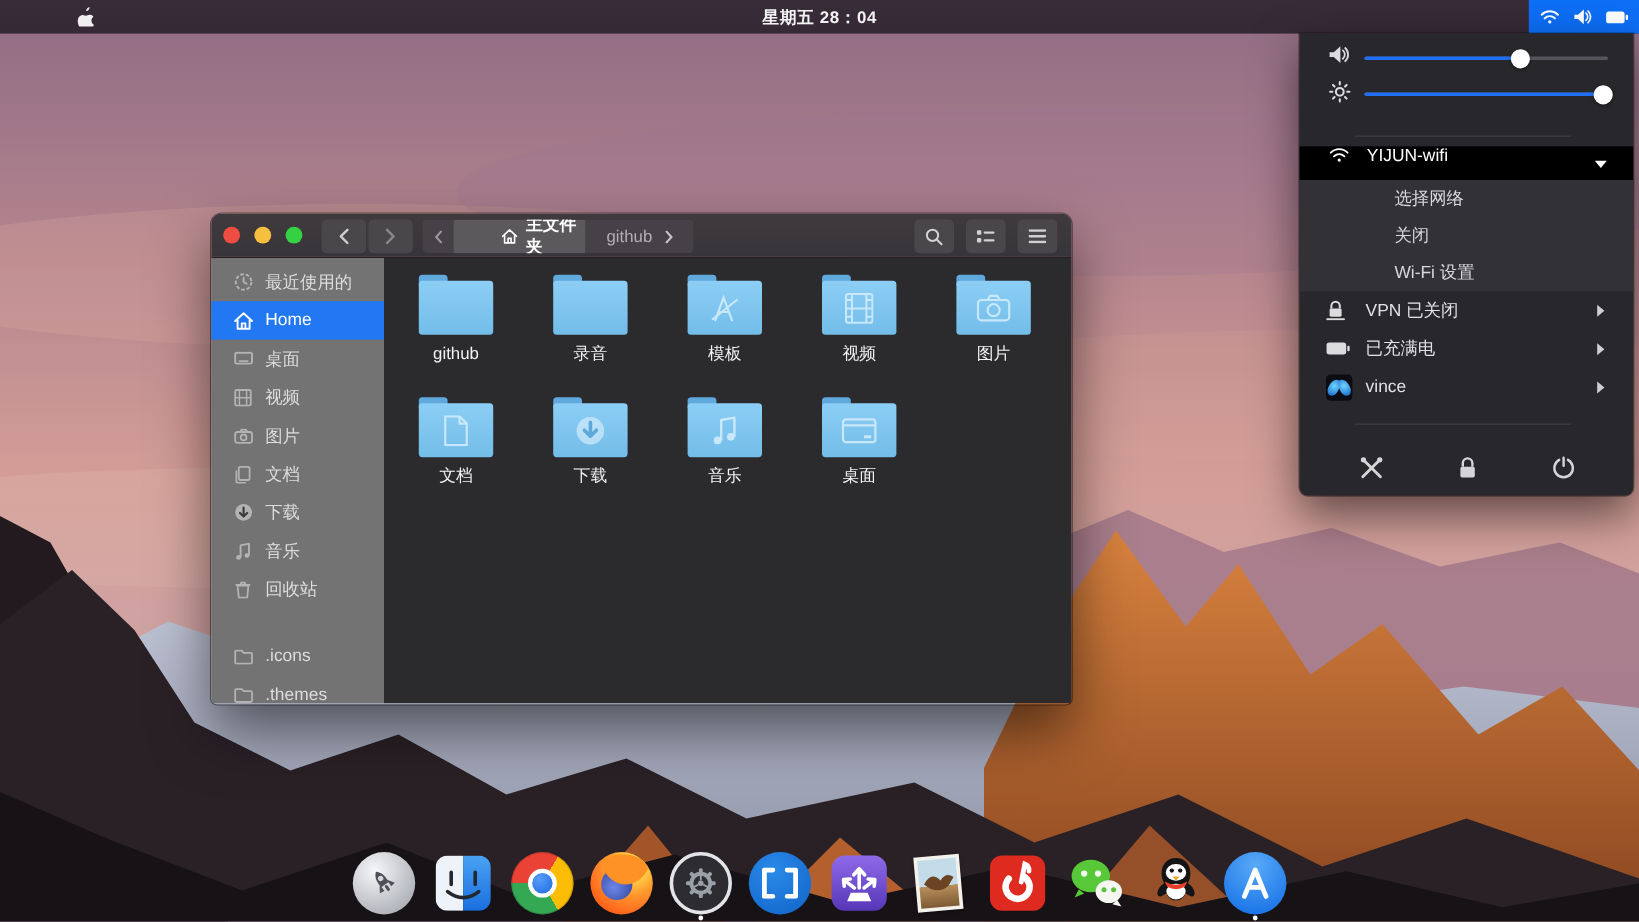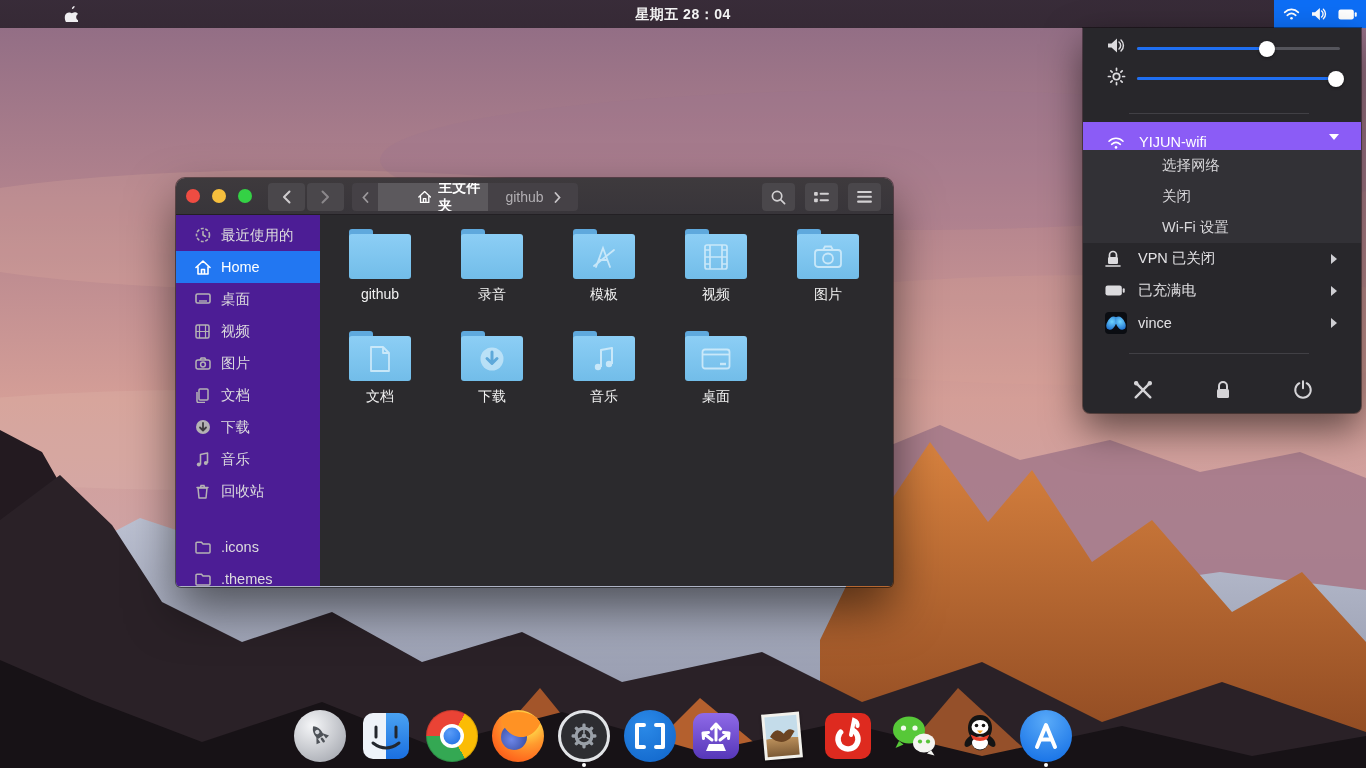--- a/index.html
+++ b/index.html
@@ -38,21 +38,21 @@
     border-radius:4px; overflow:hidden; }
   .crumb-seg { display:flex; align-items:center; justify-content:center; }
   .crumb-chev { width:26px; background:#454146; }
   .crumb-home { width:110px; background:#5c595d; gap:7px; color:#fff; font-weight:bold; font-size:14px;padding-left:40px; }
   .crumb-cur { width:90px; background:#454146; color:#b2afb3; font-size:14px; gap:10px; }
   .toolbtn { position:absolute; top:5px; width:33px; height:28px; background:#4a474b;
     border-radius:4px; display:flex; align-items:center; justify-content:center; }
   .toolbtn.search { left:586px; } .toolbtn.view { left:629px; } .toolbtn.menu { left:672px; }
 
   .win-body { display:flex; height:371px; }
-  .sidebar { width:144px; background:#4c1d95; padding-top:4px; flex:none; }
+  .sidebar { width:144px; background:#737373; padding-top:4px; flex:none; }
   .sb-item { height:32px; display:flex; align-items:center; gap:10px; padding-left:18px;
     color:#dddcde; font-size:14.5px; }
   .sb-item .ic { width:17px; display:flex; justify-content:center; }
   .sb-item.active { background:#2277f2; color:#fff; }
   .sb-gap { height:24px; }
   .main { flex:1; background:#2b2a2d; padding:12px 0 0 4px; display:grid;
     grid-template-columns:repeat(5,112px); grid-auto-rows:102px; align-content:start; }
   .folder { display:flex; flex-direction:column; align-items:center; padding-top:2px; }
   .fold-ic { position:relative; width:62px; height:50px; }
   .fold-tab { position:absolute; left:0; top:0; width:24px; height:9px; background:#5fa9dd; border-radius:3px 3px 0 0; }
@@ -65,22 +65,22 @@
     background:#28272b; border-radius:0 0 7px 7px; z-index:50;
     box-shadow:0 16px 38px rgba(0,0,0,.55), 0 0 0 1px rgba(0,0,0,.4); }
   .slider-row { position:absolute; left:0; right:0; height:30px; }
   .slider-row .ric { position:absolute; left:24px; top:4px; }
   .slider-row.vol { top:5px; } .slider-row.bri { top:35px; }
   .track { position:absolute; left:54px; right:21px; top:14px; height:3px; background:#55555c; border-radius:2px; }
   .track .fill { position:absolute; left:0; top:0; bottom:0; background:#1f6ff2; border-radius:2px; }
   .track .handle { position:absolute; top:50%; width:16px; height:16px; background:#fff; border-radius:50%;
     transform:translate(-50%,-50%); box-shadow:0 1px 3px rgba(0,0,0,.5); }
   .mdivider { position:absolute; left:46px; right:52px; height:1px; background:#414045; }
-  .wifi-row { position:absolute; top:94px; left:0; right:0; height:28px; background:#8b5cf6;
-    display:flex; align-items:flex-end; color:#fff; font-size:14.5px; }
+  .wifi-row { position:absolute; top:94px; left:0; right:0; height:28px; background:#000000;
+    display:flex; align-items:flex-start; color:#fff; font-size:14.5px; }
   .wifi-row .ric { margin-left:24px; margin-right:14px; }
   .chev-down { position:absolute; right:22px; top:12px; width:0; height:0;
     border-left:5px solid transparent; border-right:5px solid transparent; border-top:6px solid #fff; }
   .subblock { position:absolute; top:122px; left:0; right:0; height:93px; background:#323136; }
   .submenu-item { height:31px; display:flex; align-items:center; padding-left:55px;
     color:#d8d7da; font-size:14.5px;margin-left:24px; }
   .mrow { position:absolute; left:0; right:0; height:31px; display:flex; align-items:center;
     color:#e2e1e4; font-size:14.5px; }
   .mrow .ric { position:absolute; left:22px; }
   .mrow .lbl { margin-left:55px; }

